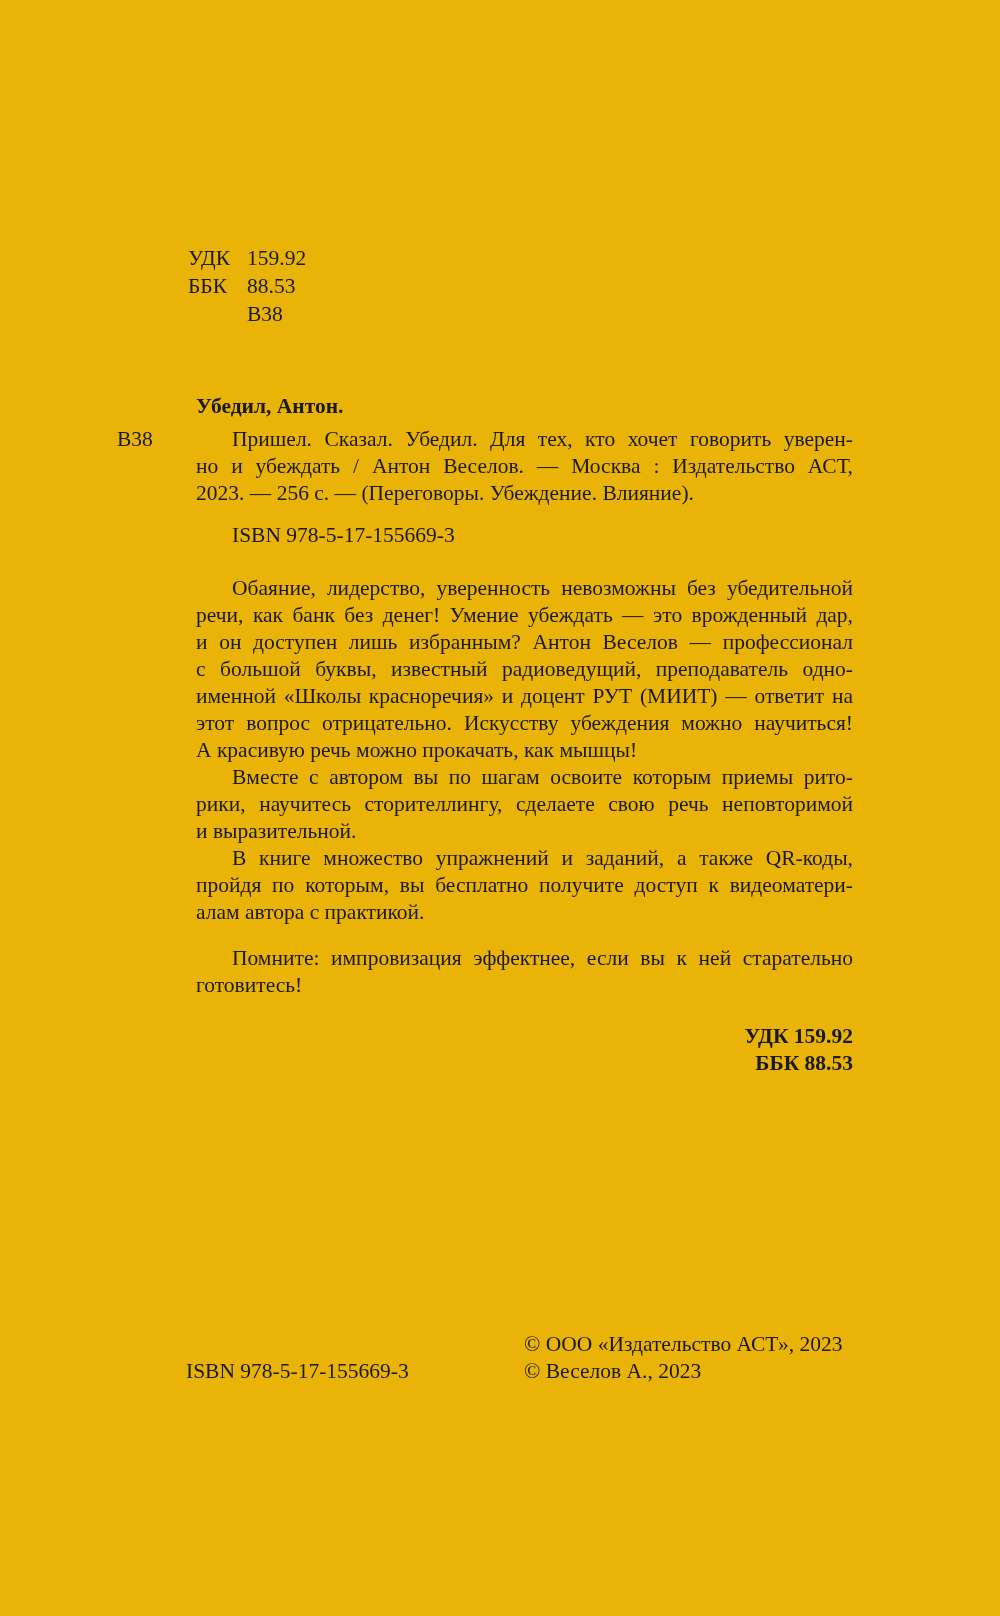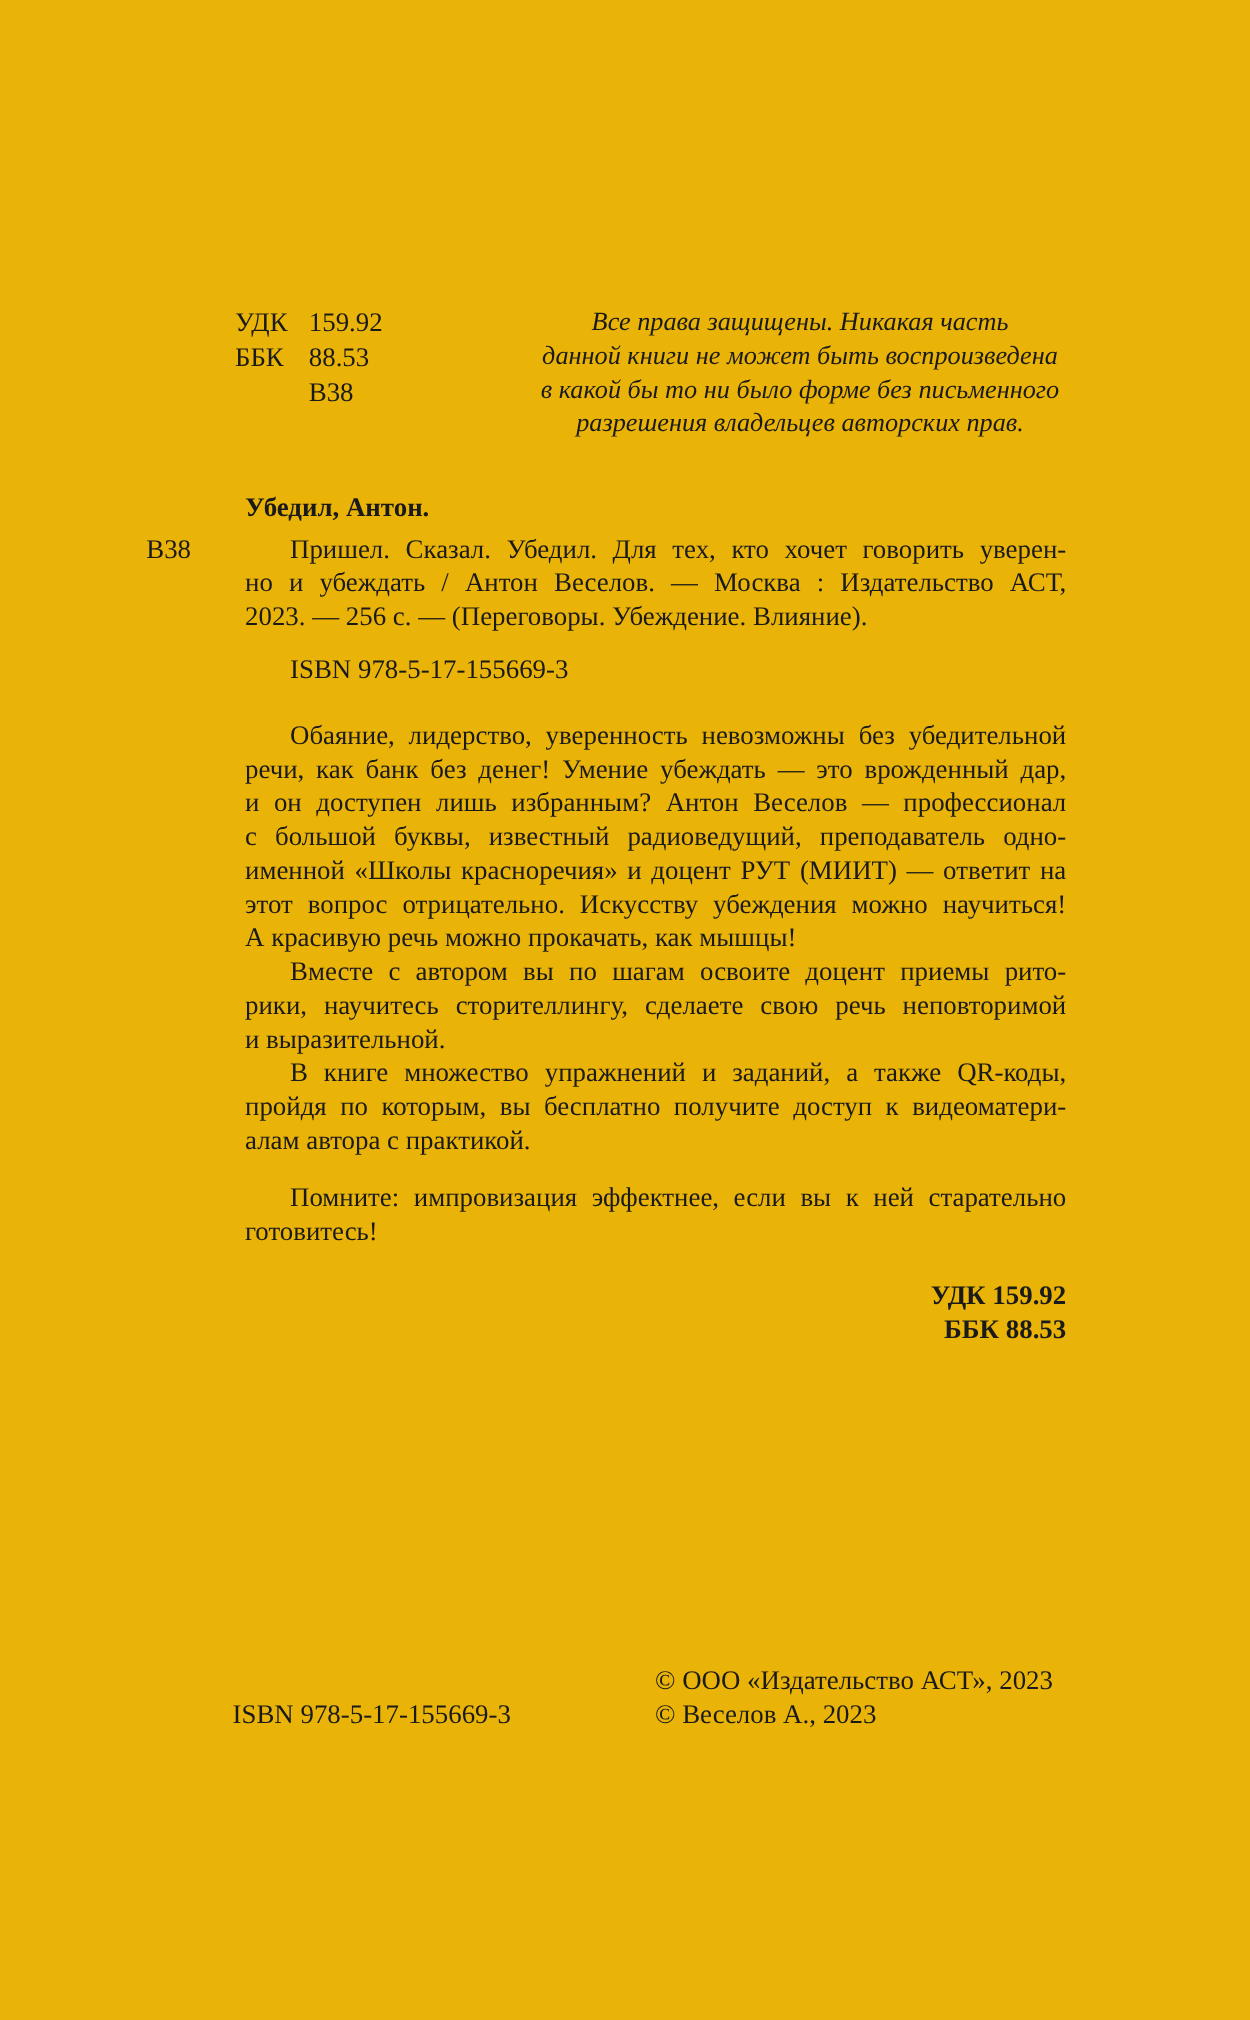--- a/index.html
+++ b/index.html
@@ -29,47 +29,41 @@
 <div class="page">
 
   <div id="class-block">
     <span class="ln" style="left:188px; top:244px;">УДК</span>
     <span class="ln" style="left:247px; top:244px;">159.92</span>
     <span class="ln" style="left:188px; top:272px;text-align:right;">ББК</span>
     <span class="ln" style="left:247px; top:272px;">88.53</span>
     <span class="ln" style="left:247px; top:300px;">В38</span>
   </div>
 
-  <div id="rights">
-    <span class="ln it">Все права защищены. Никакая часть</span>
-    <span class="ln it">данной книги не может быть воспроизведена</span>
-    <span class="ln it">в какой бы то ни было форме без письменного</span>
-    <span class="ln it">разрешения владельцев авторских прав.</span>
-  </div>
 
   <div>
     <span class="ln b" style="left:196px; top:393px;">Убедил, Антон.</span>
     <span class="ln" style="left:117px; top:426px;">В38</span>
     <span class="ln just indent" style="top: 426px; white-space: normal; display: block; height: 27px; overflow: visible;">Пришел. Сказал. Убедил. Для тех, кто хочет говорить уверен-</span>
     <span class="ln just body-line" style="top: 453px; white-space: normal; display: block; height: 27px; overflow: visible;">но и убеждать / Антон Веселов. — Москва : Издательство АСТ,</span>
     <span class="ln body-line" style="top:480px;">2023. — 256 с. — (Переговоры. Убеждение. Влияние).</span>
     <span class="ln" style="left:232px; top:522px;">ISBN 978-5-17-155669-3</span>
   </div>
 
   <div>
 
     <span class="ln just indent" style="top: 575px; white-space: normal; display: block; height: 27px; overflow: visible;">Обаяние, лидерство, уверенность невозможны без убедительной</span>
     <span class="ln just body-line" style="top: 602px; white-space: normal; display: block; height: 27px; overflow: visible;">речи, как банк без денег! Умение убеждать — это врожденный дар,</span>
     <span class="ln just body-line" style="top: 629px; white-space: normal; display: block; height: 27px; overflow: visible;">и он доступен лишь избранным? Антон Веселов — профессионал</span>
     <span class="ln just body-line" style="top: 656px; white-space: normal; display: block; height: 27px; overflow: visible;">с большой буквы, известный радиоведущий, преподаватель одно-</span>
     <span class="ln just body-line" style="top: 683px; white-space: normal; display: block; height: 27px; overflow: visible;">именной «Школы красноречия» и доцент РУТ (МИИТ) — ответит на</span>
     <span class="ln just body-line" style="top: 710px; white-space: normal; display: block; height: 27px; overflow: visible;">этот вопрос отрицательно. Искусству убеждения можно научиться!</span>
     <span class="ln body-line" style="top:737px;">А красивую речь можно прокачать, как мышцы!</span>
 
-    <span class="ln just indent" style="top: 764px; white-space: normal; display: block; height: 27px; overflow: visible;">Вместе с автором вы по шагам освоите доцент приемы рито-</span>
+    <span class="ln just indent" style="top: 764px; white-space: normal; display: block; height: 27px; overflow: visible;">Вместе с автором вы по шагам освоите которым приемы рито-</span>
     <span class="ln just body-line" style="top: 791px; white-space: normal; display: block; height: 27px; overflow: visible;">рики, научитесь сторителлингу, сделаете свою речь неповторимой</span>
     <span class="ln body-line" style="top:818px;">и выразительной.</span>
 
     <span class="ln just indent" style="top: 845px; white-space: normal; display: block; height: 27px; overflow: visible;">В книге множество упражнений и заданий, а также QR-коды,</span>
     <span class="ln just body-line" style="top: 872px; white-space: normal; display: block; height: 27px; overflow: visible;">пройдя по которым, вы бесплатно получите доступ к видеомате­ри-</span>
     <span class="ln body-line" style="top:899px;">алам автора с практикой.</span>
 
     <span class="ln just indent" style="top: 945px; white-space: normal; display: block; height: 27px; overflow: visible;">Помните: импровизация эффектнее, если вы к ней старательно</span>
     <span class="ln body-line" style="top:972px;">готовитесь!</span>
   </div>

